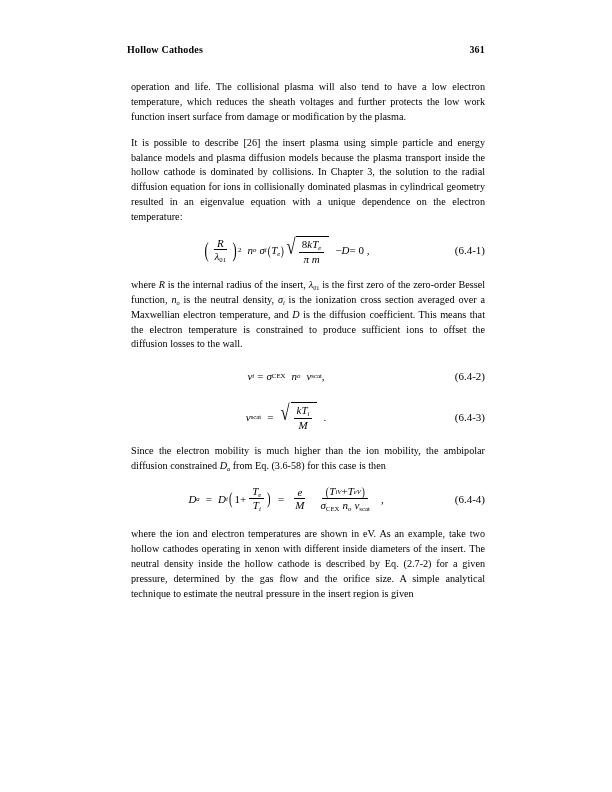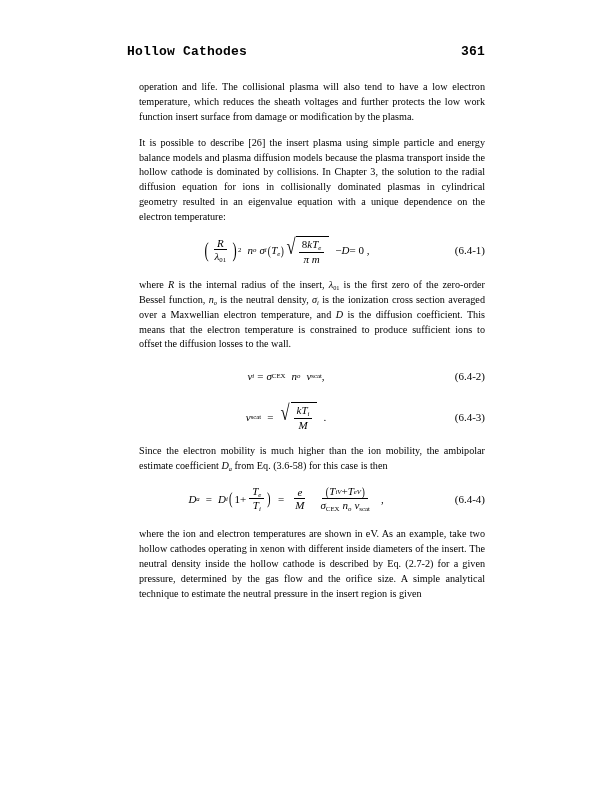--- a/index.html
+++ b/index.html
@@ -22,36 +22,36 @@
     height: 792px;
   }
   .header {
     position: absolute;
     left: 127px;
     top: 44px;
     width: 358px;
     display: flex;
     justify-content: space-between;
     align-items: flex-end;
-    font-family: Liberation Mono, monospace;
+    font-family: Liberation Serif, serif;
     font-weight: bold;
-    font-size: 13px;
+    font-size: 10px;
     letter-spacing: 0.2px;
   }
   .content {
     position: absolute;
     left: 127px;
     top: 80px;
     width: 358px;
     font-size: 10.2px;
     line-height: 1.46;
     text-align: justify;
   }
   p.para {
-    margin: 0 0 11px 12px;
+    margin: 0 0 11px 4px;
     text-align: justify;
     text-justify: inter-word;
   }
   .eqrow {
     position: relative;
     display: flex;
     align-items: center;
     justify-content: center;
     margin: 4px 0 13px 0;
     min-height: 26px;
@@ -215,21 +215,21 @@
             </span>
           </span>
         </span>
         <span class="spc2"></span>.
       </span>
       <span class="eqnum">(6.4-3)</span>
     </div>
 
     <p class="para">
       <span>Since the electron mobility is much higher than the ion mobility, the ambipolar</span>
-      <span>estimate coefficient </span><i>D</i><span class="sub">a</span><span> from Eq. (3.6-58) for this case is then</span>
+      <span>diffusion constrained </span><i>D</i><span class="sub">a</span><span> from Eq. (3.6-58) for this case is then</span>
     </p>
 
     <div class="eqrow" style="margin-top:8px;margin-bottom:14px;">
       <span class="eqbody">
         <i>D</i><span class="sub">a</span> <span class="spc2"></span>=<span class="spc2"></span>
         <i>D</i><span class="sub">i</span>
         <span class="grp">
           <span class="paren-md">(</span>
           <span style="padding:0 1px;">1+</span>
           <span class="frac">

